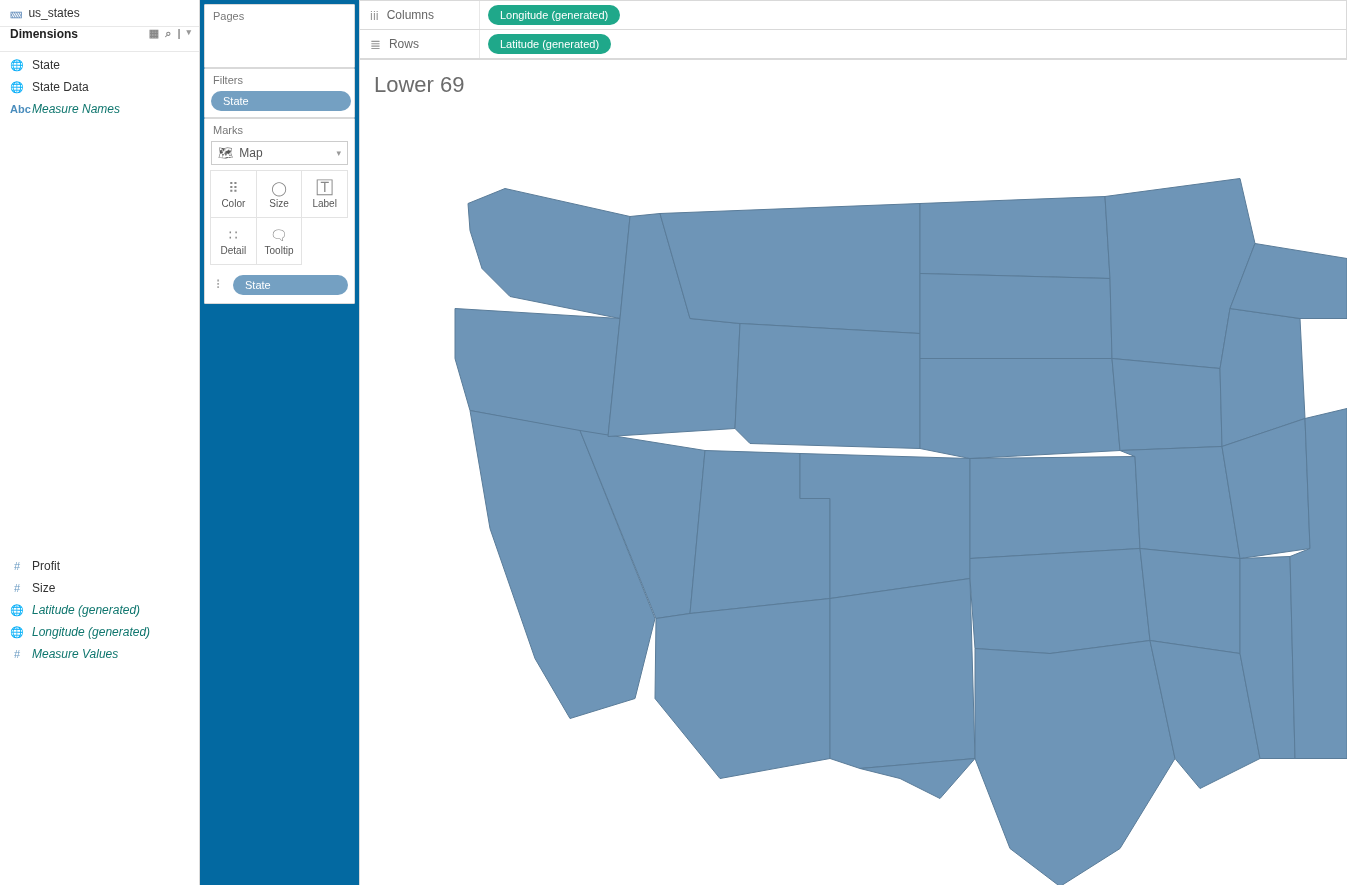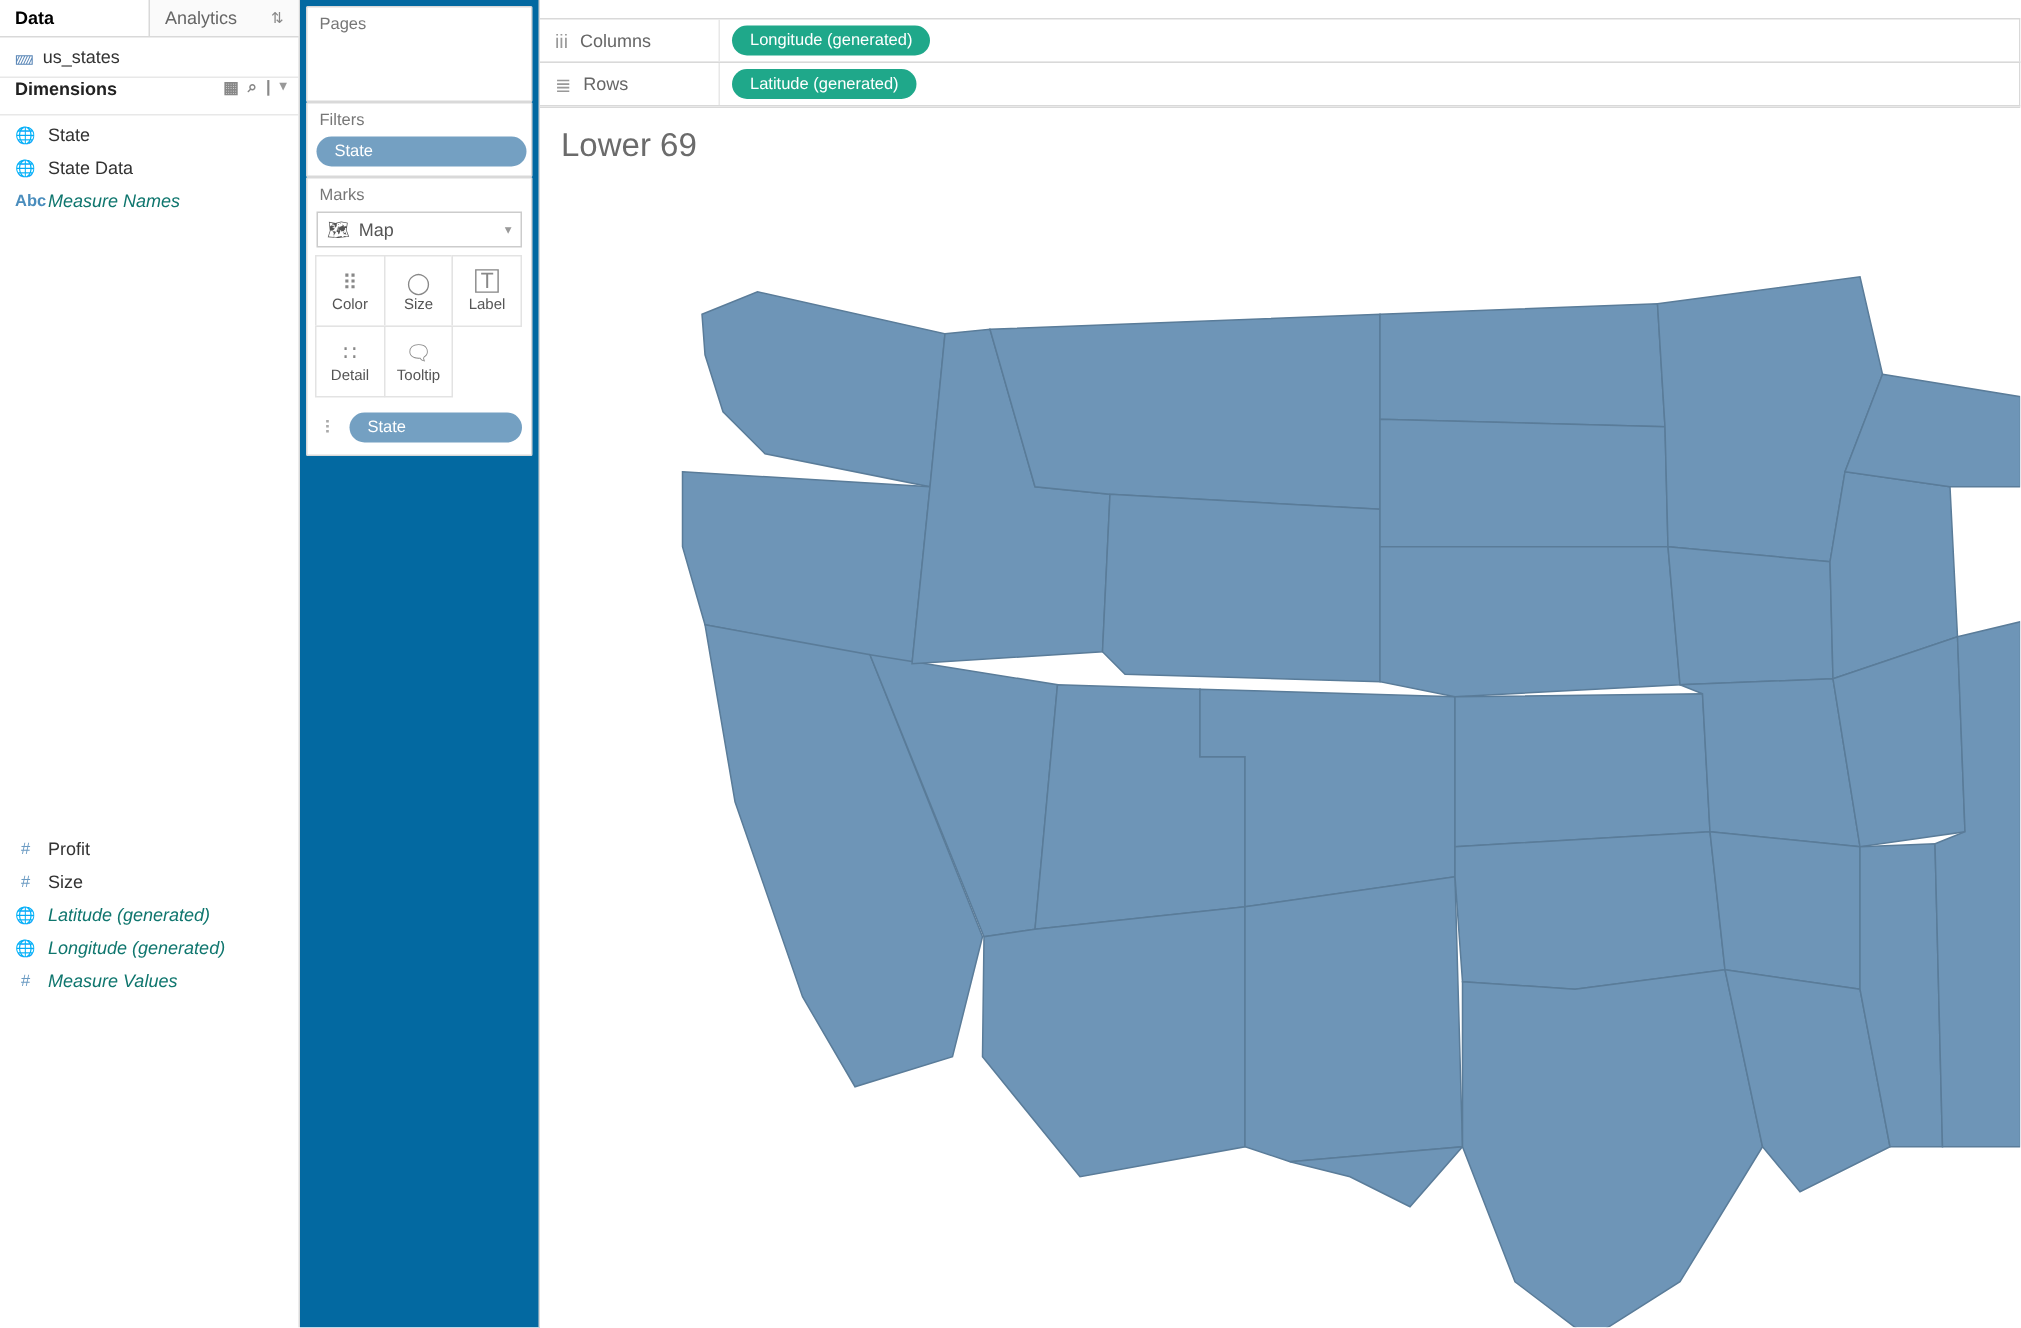--- a/index.html
+++ b/index.html
@@ -36,42 +36,35 @@
 .mark-grid{display:grid;grid-template-columns:repeat(3,1fr);gap:0;margin:0 6px}
 .mark-cell{height:46px;border:1px solid #e3e3e3;margin:-1px 0 0 -1px;display:flex;flex-direction:column;align-items:center;justify-content:center;gap:2px;cursor:pointer;background:#fff;font-size:10px;color:#555}
 .mark-cell .mi{font-size:14px;color:#888}
 .mark-row2{margin:0 6px 6px;display:grid;grid-template-columns:repeat(3,1fr)}
 .mark-pill-row{display:flex;align-items:center;gap:4px;padding:4px 6px 8px}
 .mini-icon{color:#aaa;font-size:12px;width:18px;text-align:center}
 .marks-card .mark-pill-row .pill{flex:1}
 
 .main{flex:1;display:flex;flex-direction:column;height:100%}
 .shelf{height:28px;border:1px solid #d9d9d9;border-left:none;margin-top:-1px;display:flex;align-items:center;background:#fff}
-.shelf:first-child{margin-top:12px}
+.shelf:first-child{margin-top:0}
 .shelf-label{width:120px;display:flex;align-items:center;gap:8px;padding-left:10px;color:#666;border-right:1px solid #e8e8e8;height:100%;box-sizing:border-box}
 .shelf-icon{color:#999;font-size:13px}
 .shelf-body{flex:1;display:flex;align-items:center;padding-left:8px;gap:6px}
 .viz{flex:1;position:relative;border-top:1px solid #d9d9d9;overflow:hidden;background:#fff}
 .viz-title{position:absolute;top:12px;left:14px;font-size:22px;color:#6b6b6b;font-weight:300}
 .map-svg{position:absolute;inset:0;width:100%;height:100%;}
 .state-path{fill:#6e95b7;stroke:#5a7c99;stroke-width:1;cursor:pointer}
 
 .caret{font-size:9px;color:#999}
 </style>
 </head>
 <body>
 
 <div class="sidebar">
-  <div class="side-tabs">
-    <div class="side-tab active">Data</div>
-    <div class="side-tab">
-      <span>Analytics</span>
-      <span class="swap-icon">⇅</span>
-    </div>
-  </div>
   <div class="ds-row">
     <span class="ds-icon">🝙</span>
     <span>us_states</span>
   </div>
   <div class="section-header">
     <span>Dimensions</span>
     <span class="header-tools">
       <span>▦</span>
       <span>⌕</span>
       <span>|</span>

